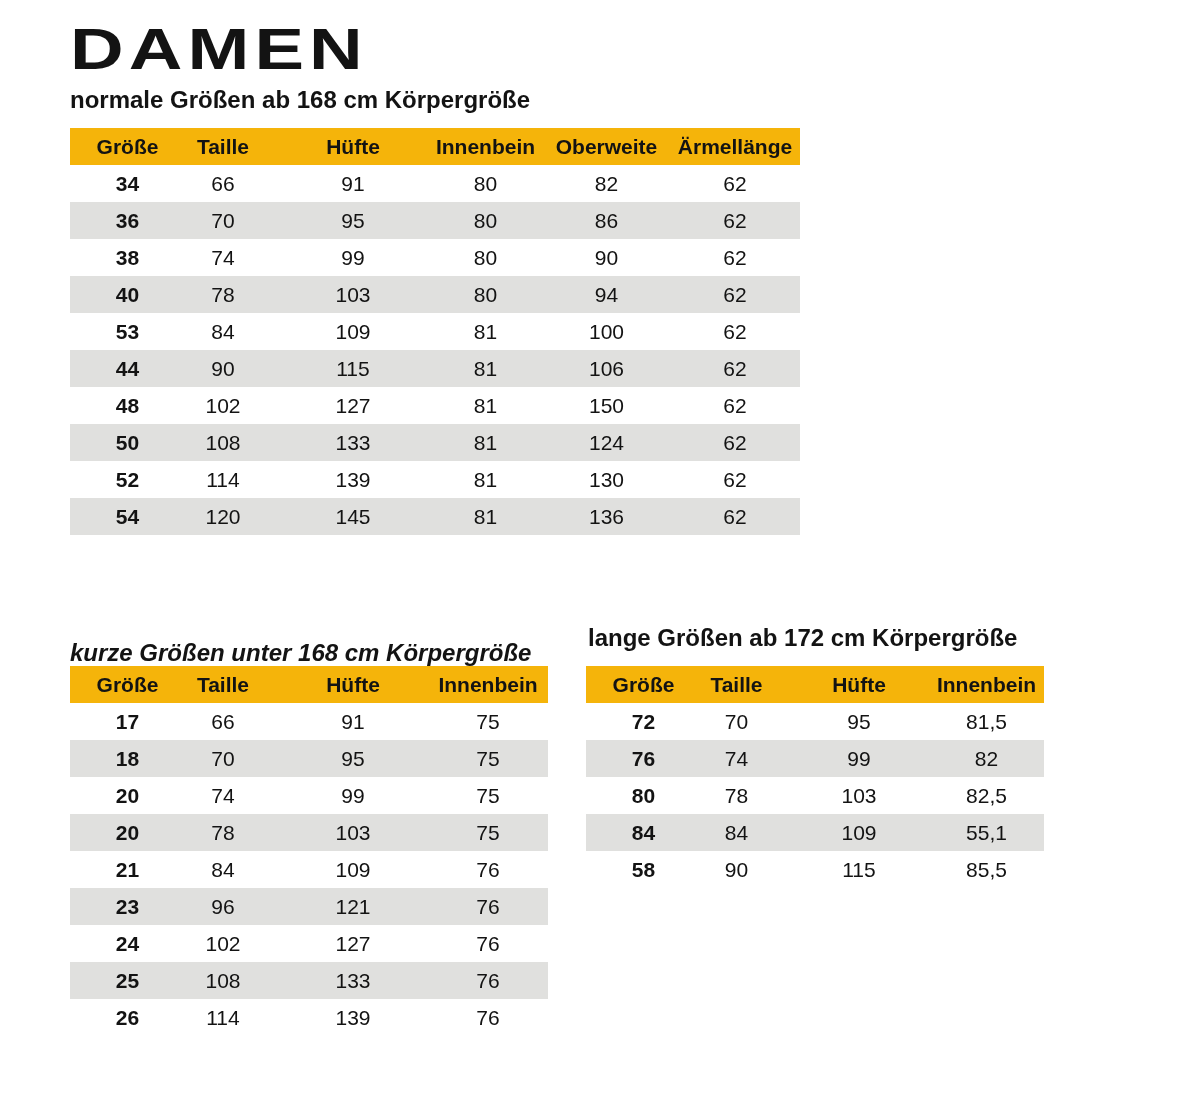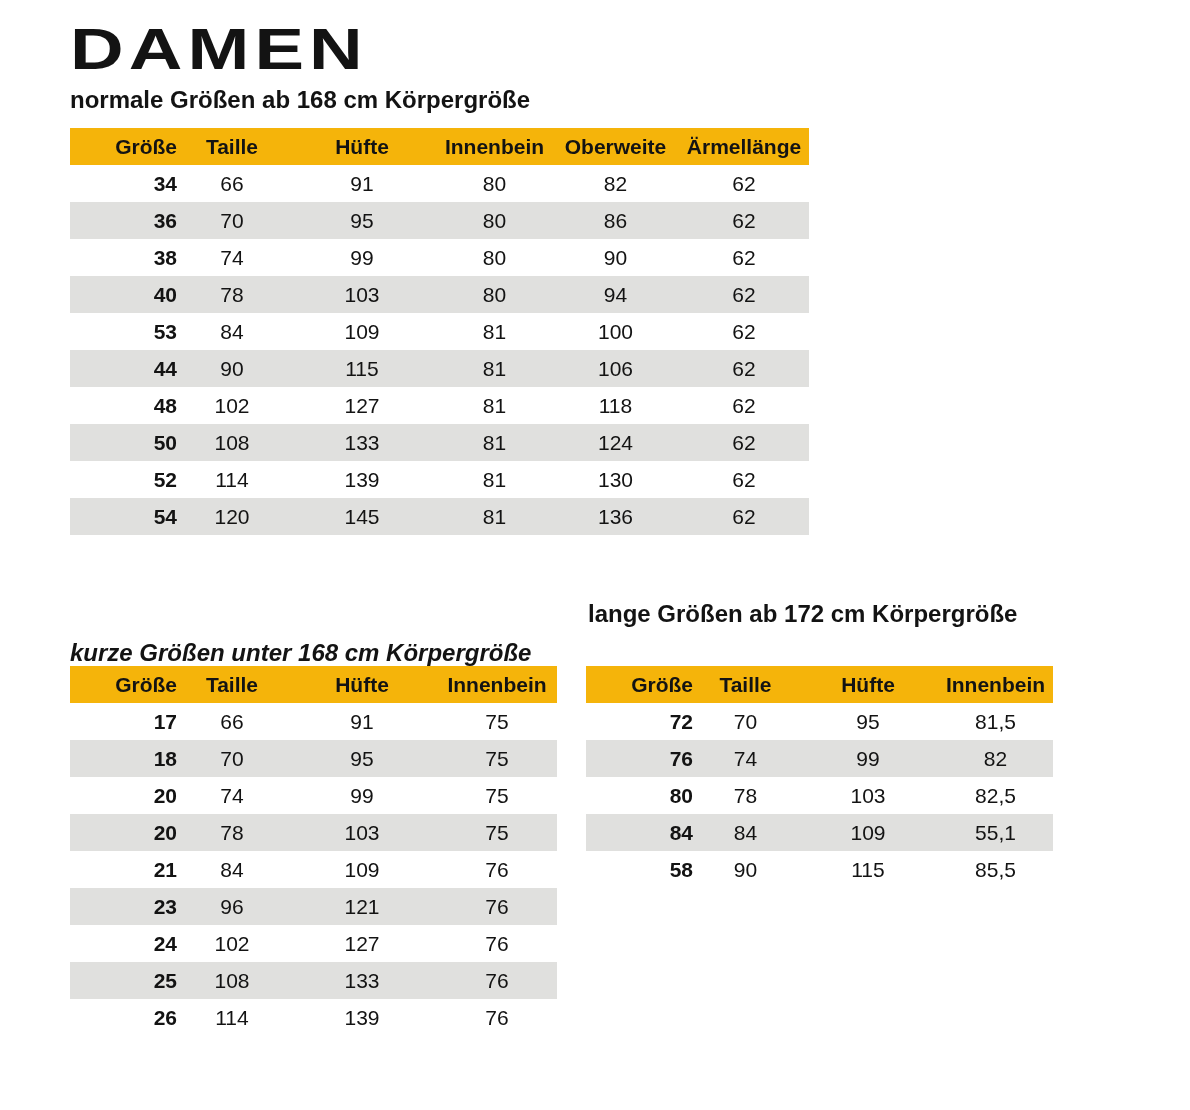--- a/index.html
+++ b/index.html
@@ -34,21 +34,21 @@
   
   .section-title {
     margin: 0;
     font-size: 24px;
     font-weight: bold;
     white-space: nowrap;
     text-align: center;
   }
   .subtitle-normal { left: 70px; top: 86px; }
   .title-short    { left: 70px; top: 639px; font-style: italic; }
-  .title-long     { left: 588px; top: 600px; }
+  .title-long     { left: 588px; top: 624px; }
 
   
   table.tbl {
     border-collapse: collapse;
     table-layout: fixed;
     border-spacing: 0;
   }
   .tbl th, .tbl td {
     height: 37px;
     padding: 0;
@@ -58,22 +58,22 @@
     white-space: nowrap;
     overflow: hidden;
   }
   .tbl th {
     background: var(--accent, #F5B40A);
     font-weight: bold;
   }
   .tbl td { font-weight: normal; }
   .tbl th:first-child,
   .tbl td:first-child {
-    text-align: right;
-    padding-left: 26px;
+    text-align: center;
+    padding-left: 17px;
     font-weight: bold;
   }
   .tbl tbody tr:nth-child(even) { background: var(--stripe, #E0E0DE); }
 
   .tbl-normal { left: 70px;  top: 128px; }
   .tbl-short  { left: 70px;  top: 666px; }
   .tbl-long   { left: 586px; top: 666px; }
 
   .tbl-normal th:nth-child(1) { width: 81px;  }
   .tbl-normal th:nth-child(2) { width: 110px; }
@@ -159,21 +159,21 @@
           <td>115</td>
           <td>81</td>
           <td>106</td>
           <td>62</td>
         </tr>
         <tr>
           <td>48</td>
           <td>102</td>
           <td>127</td>
           <td>81</td>
-          <td>118</td>
+          <td>150</td>
           <td>62</td>
         </tr>
         <tr>
           <td>50</td>
           <td>108</td>
           <td>133</td>
           <td>81</td>
           <td>124</td>
           <td>62</td>
         </tr>

